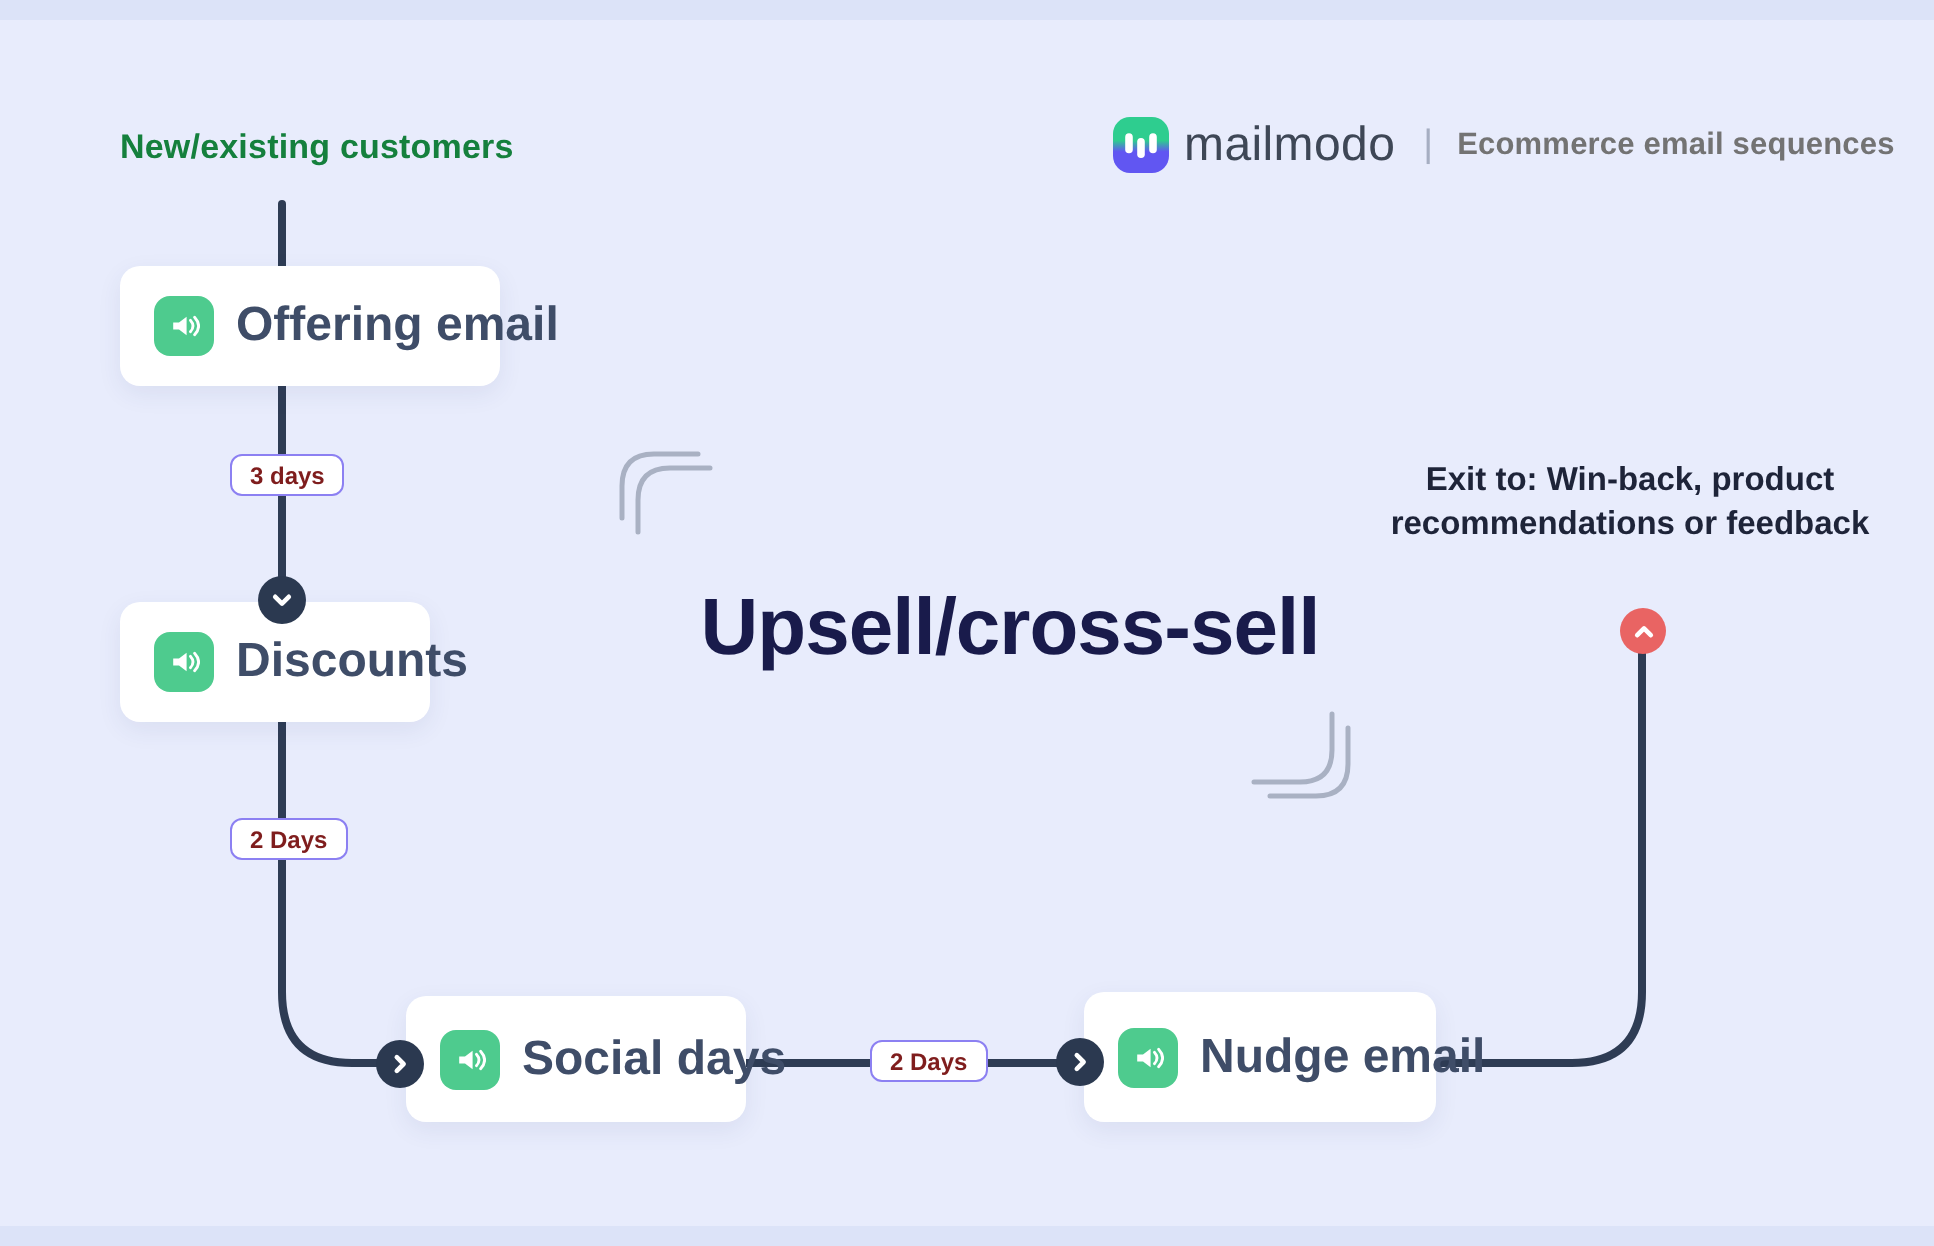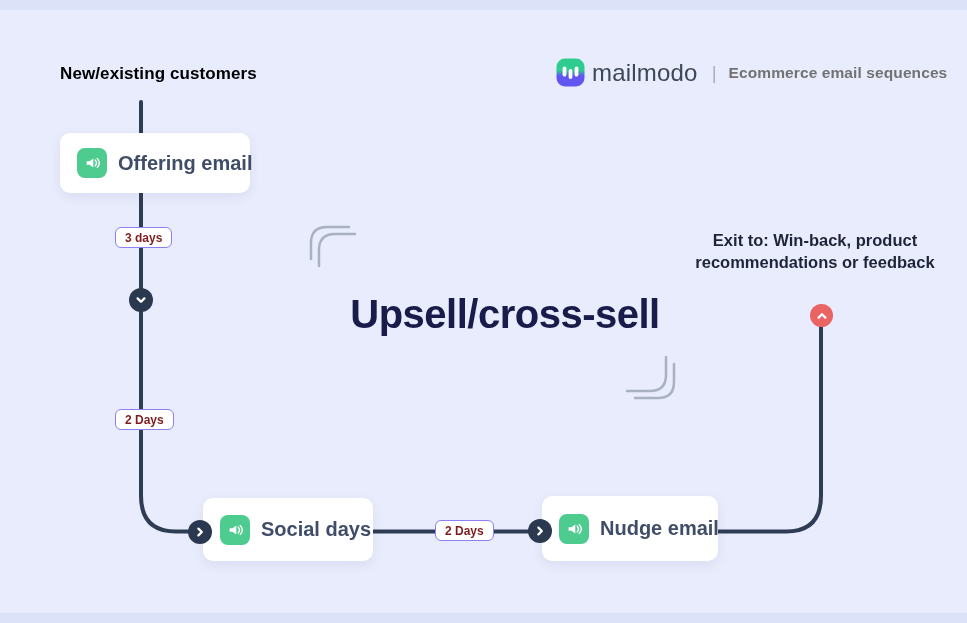--- a/index.html
+++ b/index.html
@@ -5,35 +5,35 @@
   html,body{margin:0;padding:0;}
   .canvas{
     position:relative;width:967px;height:623px;overflow:hidden;
     background:#e8ecfc;font-family:"Liberation Sans",sans-serif;
   }
   .strip{position:absolute;left:0;width:100%;height:10px;background:#dce3f8;}
   .strip.top{top:0}.strip.bottom{bottom:0}
   svg.wires{position:absolute;left:0;top:0;z-index:1;}
   .layer{position:absolute;left:0;top:0;width:100%;height:100%;z-index:2;}
 
-  .entry-label{position:absolute;left:60px;top:64px;font-size:17px;font-weight:700;color:#000000;letter-spacing:.1px;}
+  .entry-label{position:absolute;left:60px;top:64px;font-size:17px;font-weight:700;color:#15803d;letter-spacing:.1px;}
 
   .header{position:absolute;left:556px;top:58px;display:flex;align-items:center;}
   .logo-box{width:29px;height:29px;flex:0 0 auto;}
   .brand{margin-left:7px;font-size:24px;font-weight:400;color:#3e4756;letter-spacing:.2px;}
   .hdr-divider{margin:0 12px 0 14px;font-size:19px;color:#a6aec2;font-weight:400;}
   .hdr-label{font-size:15.5px;font-weight:700;color:#737373;letter-spacing:.1px;}
 
   .card{
     position:absolute;background:#ffffff;border-radius:10px;
     box-shadow:0 4px 12px rgba(45,62,110,.08);
     display:flex;align-items:center;gap:11px;padding-left:17px;box-sizing:border-box;
   }
   .nicon{width:30px;height:30px;border-radius:8px;background:#4ecb8e;display:flex;align-items:center;justify-content:center;flex:0 0 auto;}
-  .card-label{font-size:20px;font-weight:700;color:#3f4d68;white-space:nowrap;}
+  .card-label{font-size:24px;font-weight:700;color:#3f4d68;white-space:nowrap;}
 
   .badge{
     position:absolute;background:#ffffff;border:1.5px solid #8c80f2;border-radius:6px;
     color:#7f1d1d;font-size:12px;font-weight:600;padding:2.5px 9px;white-space:nowrap;box-sizing:border-box;
   }
 
   .marker{
     position:absolute;width:24px;height:24px;border-radius:50%;background:#2b3950;
     display:flex;align-items:center;justify-content:center;
   }
@@ -90,20 +90,30 @@
       <span class="nicon">
         <svg width="16" height="16" viewBox="0 0 16 16">
           <path d="M2.6 6.2 h2.9 l3.8-2.8 v9.2 l-3.8-2.8 H2.6 z" fill="#ffffff"></path>
           <path d="M11.2 5.1 q2.6 2.9 0 5.8" stroke="#ffffff" stroke-width="1.4" fill="none" stroke-linecap="round"></path>
           <path d="M13.3 3.6 q4 4.4 0 8.8" stroke="#ffffff" stroke-width="1.4" fill="none" stroke-linecap="round"></path>
         </svg>
       </span>
       <span class="card-label">Offering email</span>
     </div>
 
+    <div class="card" style="left:60px;top:301px;width:155px;height:60px;">
+      <span class="nicon">
+        <svg width="16" height="16" viewBox="0 0 16 16">
+          <path d="M2.6 6.2 h2.9 l3.8-2.8 v9.2 l-3.8-2.8 H2.6 z" fill="#ffffff"></path>
+          <path d="M11.2 5.1 q2.6 2.9 0 5.8" stroke="#ffffff" stroke-width="1.4" fill="none" stroke-linecap="round"></path>
+          <path d="M13.3 3.6 q4 4.4 0 8.8" stroke="#ffffff" stroke-width="1.4" fill="none" stroke-linecap="round"></path>
+        </svg>
+      </span>
+      <span class="card-label">Discounts</span>
+    </div>
 
     <div class="card" style="left:203px;top:498px;width:170px;height:63px;">
       <span class="nicon">
         <svg width="16" height="16" viewBox="0 0 16 16">
           <path d="M2.6 6.2 h2.9 l3.8-2.8 v9.2 l-3.8-2.8 H2.6 z" fill="#ffffff"></path>
           <path d="M11.2 5.1 q2.6 2.9 0 5.8" stroke="#ffffff" stroke-width="1.4" fill="none" stroke-linecap="round"></path>
           <path d="M13.3 3.6 q4 4.4 0 8.8" stroke="#ffffff" stroke-width="1.4" fill="none" stroke-linecap="round"></path>
         </svg>
       </span>
       <span class="card-label">Social days</span>

